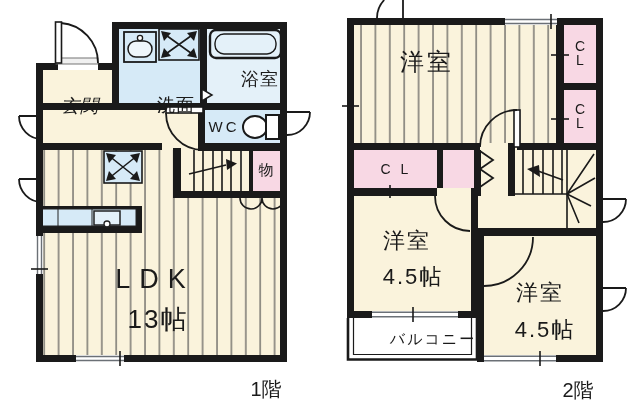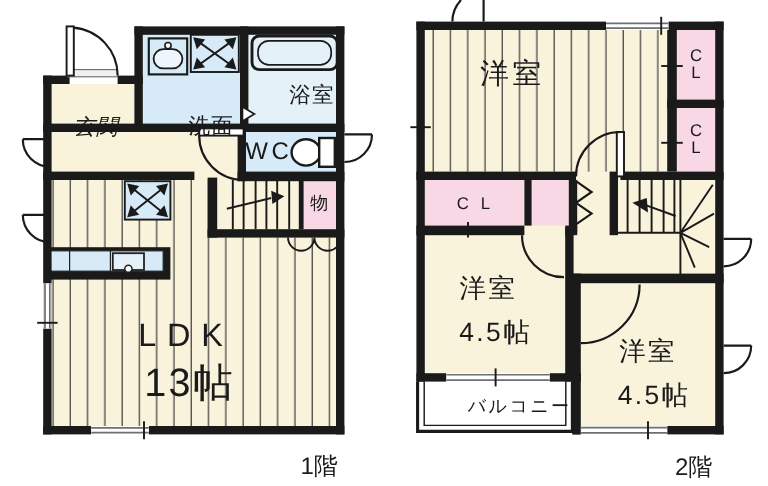--- a/index.html
+++ b/index.html
@@ -4,23 +4,23 @@
 <style>
   html,body{margin:0;padding:0;background:#fff;}
   .canvas{position:relative;width:640px;height:405px;background:#ffffff;overflow:hidden;
           font-family:"Liberation Sans","DejaVu Sans",sans-serif;}
   .canvas svg{position:absolute;left:0;top:0;}
   .lbl{position:absolute;transform:translate(-50%,-50%);color:#1a1a1a;
        white-space:pre-line;text-align:center;line-height:1.02;}
   .lbl-room{font-size:22px;letter-spacing:2px;}
   .lbl-big{font-size:24px;letter-spacing:3px;}
   .lbl-ldk{font-size:27px;letter-spacing:9px;font-weight:500;}
-  .lbl-ldks{font-size:33px;letter-spacing:2px;font-weight:500;}
+  .lbl-ldks{font-size:26px;letter-spacing:2px;font-weight:500;}
   .lbl-small{font-size:18px;letter-spacing:1px;}
-  .lbl-wc{font-size:20px;letter-spacing:3px;text-align:center;}
+  .lbl-wc{font-size:15px;letter-spacing:3px;text-align:center;}
   .lbl-cl{font-size:14px;letter-spacing:3px;}
   .lbl-clv{font-size:14px;letter-spacing:0;}
   .lbl-mono{font-size:15px;}
   .lbl-floor{font-size:20px;}
   .lbl-bal{font-size:15px;letter-spacing:2px;}
 </style>
 </head>
 <body>
 
 <div class="canvas">

